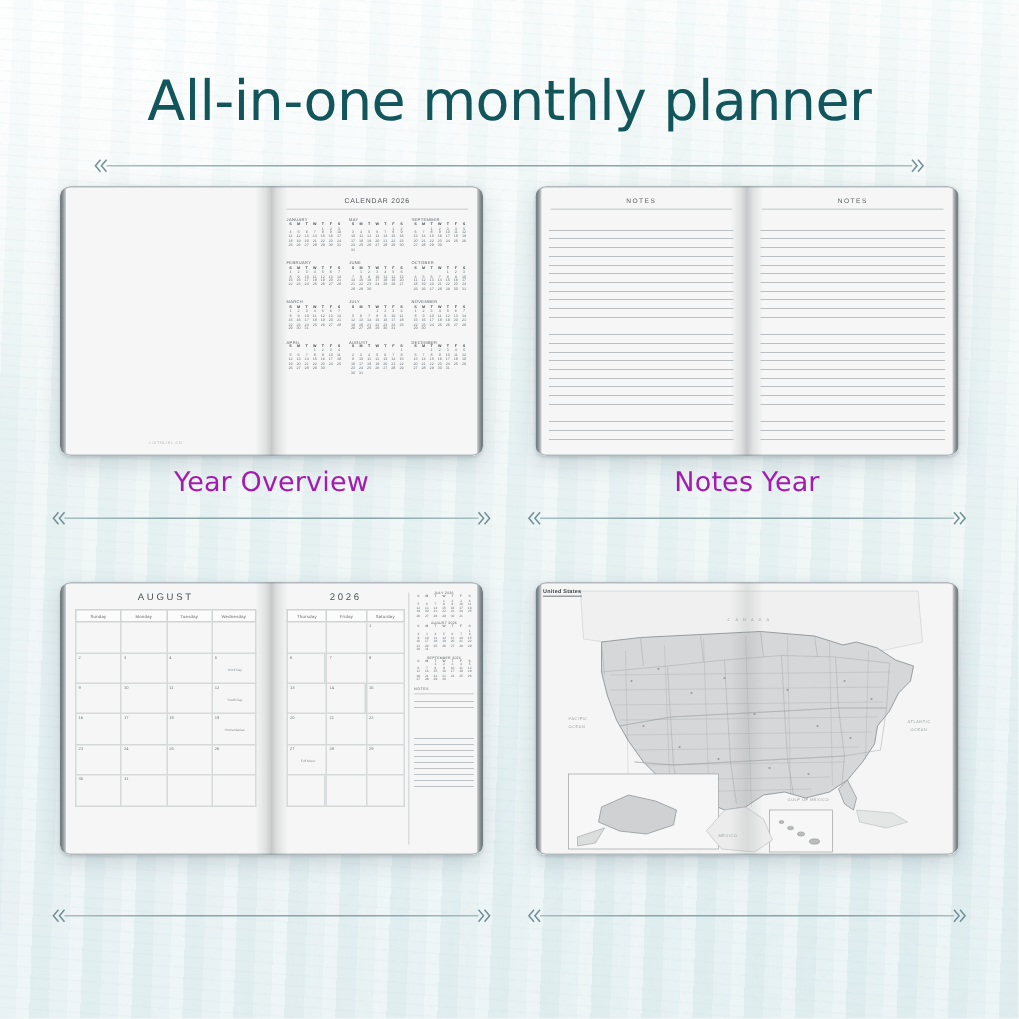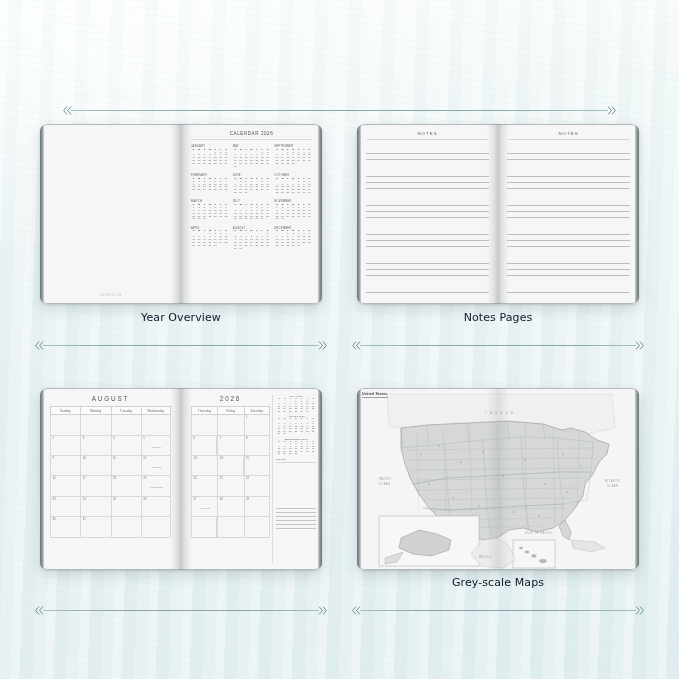--- a/index.html
+++ b/index.html
@@ -62,21 +62,21 @@
   .cell.c1{ left:4px;   top:0; }
   .cell.c2{ left:321px; top:0; }
   .cell.c3{ left:4px;   top:265px; }
   .cell.c4{ left:321px; top:265px; }
 
   .shot{ position:absolute; left:0; top:0; width:306px; height:192px; }
 
   .caption{
     position:absolute; left:0; right:0; top:193px;
     text-align:center;
-    font-size:11px; color:#0f172a; letter-spacing:.1px;
+    font-size:18px; color:#a21caf; letter-spacing:.1px;
     font-family:"DejaVu Sans", sans-serif;
   }
   .cap-rule{ position:absolute; left:6px; right:6px; top:222px; height:11px; }
 
   
   .book{
     position:absolute; left:50%; top:50%; transform:translate(-50%,-50%);
     width:282px; height:180px;
     border-radius:7px;
     background:#ffffff;
@@ -197,20 +197,21 @@
     background:linear-gradient(90deg, rgba(255,255,255,0) 46%, rgba(150,155,157,.22) 50%, rgba(255,255,255,0) 54%); }
 </style>
 </head>
 <body>
 
 <div class="bg-tex"></div>
 <div class="bg-tex2"></div>
 
 <div class="page">
 
+  <div class="title">All-in-one monthly planner</div>
 
   <div class="title-rule">
     <div class="arule">
       <span class="chev l">
         <svg width="10" height="11" viewBox="0 0 10 11">
             <path d="M5 1.5 L1.6 5.5 L5 9.5 M9 1.5 L5.6 5.5 L9 9.5" fill="none" stroke="#6f8f95" stroke-width="1"></path>
           </svg>
       </span>
       <div class="ln"></div>
       <span class="chev r">
@@ -1016,21 +1017,21 @@
           <div class="pg r">
             <div class="nt-title">NOTES</div>
             <div class="rules"></div>
           </div>
 
           <div class="spine"></div>
           <div class="edge-l"></div>
           <div class="edge-r"></div>
         </div>
       </div>
-      <div class="caption">Notes Pages</div>
+      <div class="caption">Notes Year</div>
       <div class="cap-rule">
         <div class="arule">
           <span class="chev l">
             <svg width="10" height="11" viewBox="0 0 10 11">
                 <path d="M5 1.5 L1.6 5.5 L5 9.5 M9 1.5 L5.6 5.5 L9 9.5" fill="none" stroke="#6f8f95" stroke-width="1"></path>
               </svg>
           </span>
           <div class="ln"></div>
           <span class="chev r">
             <svg width="10" height="11" viewBox="0 0 10 11">
@@ -1440,21 +1441,20 @@
               <text class="ocean-lab" x="168" y="146">GULF OF MEXICO</text>
             </svg>
             <div class="map-title">United States</div>
             <div class="stripe"></div>
           </div>
 
           <div class="edge-l"></div>
           <div class="edge-r"></div>
         </div>
       </div>
-      <div class="caption">Grey-scale Maps</div>
       <div class="cap-rule">
         <div class="arule">
           <span class="chev l">
             <svg width="10" height="11" viewBox="0 0 10 11">
                 <path d="M5 1.5 L1.6 5.5 L5 9.5 M9 1.5 L5.6 5.5 L9 9.5" fill="none" stroke="#6f8f95" stroke-width="1"></path>
               </svg>
           </span>
           <div class="ln"></div>
           <span class="chev r">
             <svg width="10" height="11" viewBox="0 0 10 11">

